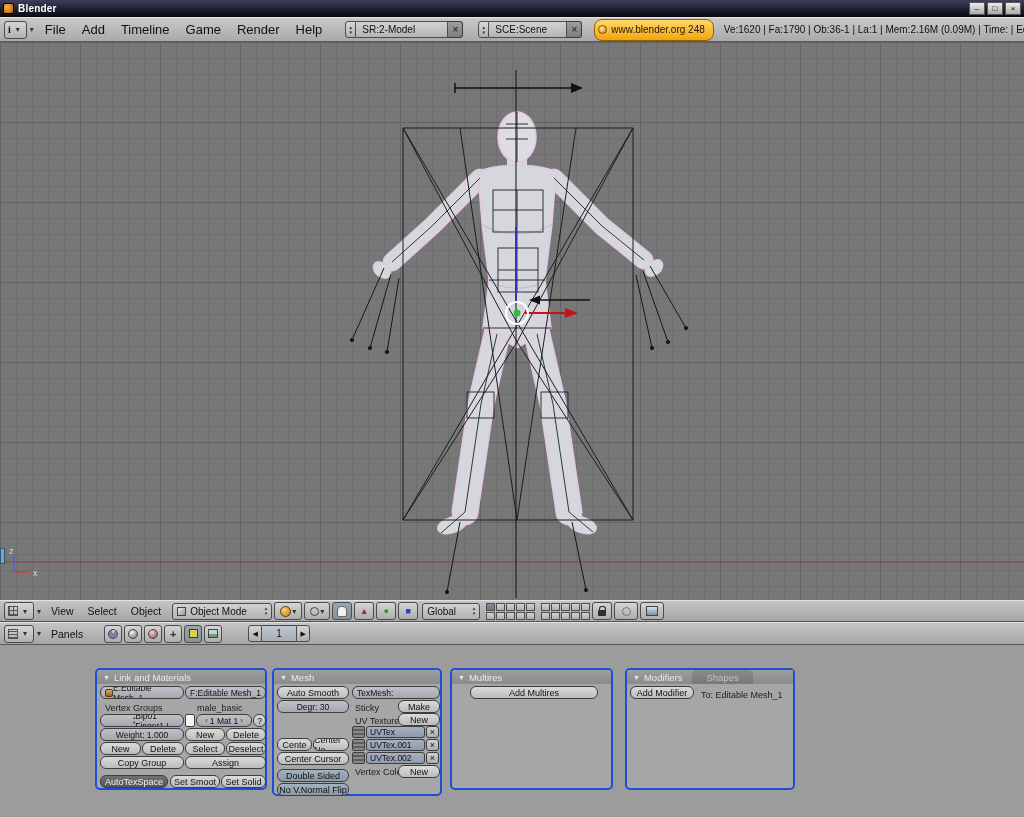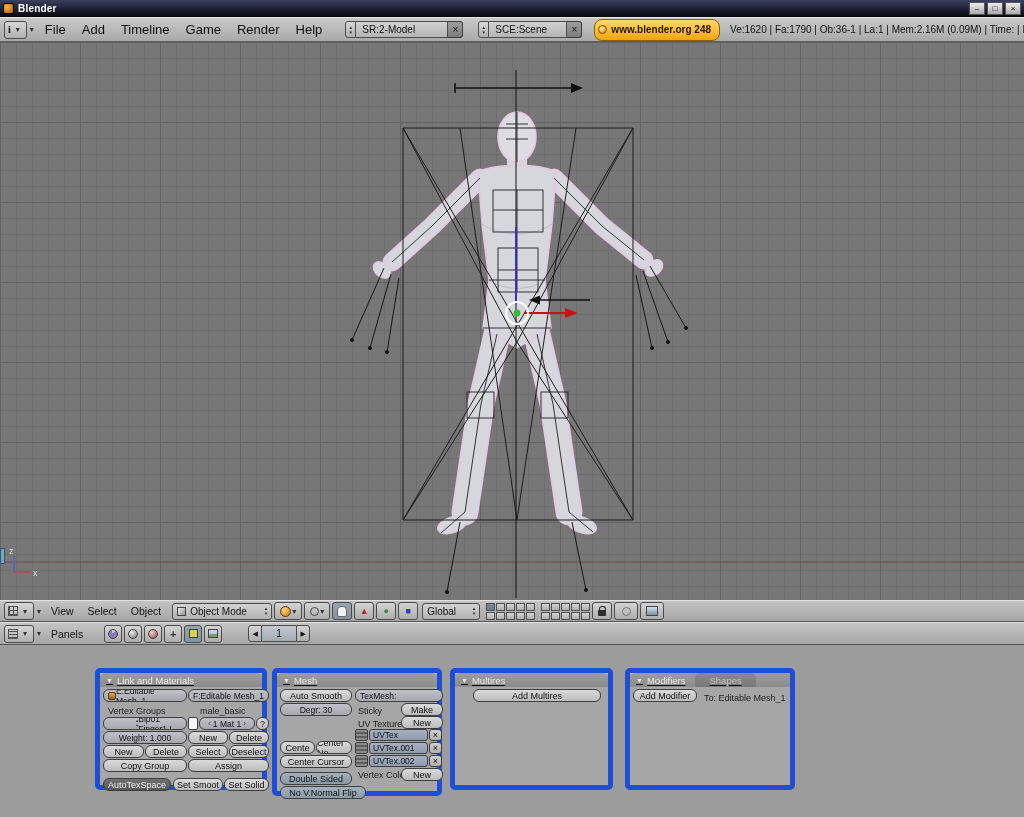--- a/index.html
+++ b/index.html
@@ -33,21 +33,21 @@
   .combo{display:flex;align-items:center;height:17px;margin-left:6px;padding-left:9px;}
   .stepper{width:11px;height:17px;background:linear-gradient(#d8d8d8,#b0b0b0);border:1px solid #4c4c4c;
     border-radius:3px 0 0 3px;display:flex;flex-direction:column;align-items:center;justify-content:center;
     font-size:5px;line-height:5px;color:#222;}
   .combo-field{height:17px;background:linear-gradient(#d2d2d2,#b4b4b4);border:1px solid #4c4c4c;border-left:none;
     display:flex;align-items:center;padding:0 6px;font-size:10px;}
   .combo-x{width:15px;height:17px;background:linear-gradient(#9d9d9d,#7d7d7d);border:1px solid #3c3c3c;border-left:none;
     border-radius:0 3px 3px 0;display:flex;align-items:center;justify-content:center;font-size:10px;color:#101010;}
   .weblink{height:22px;margin-left:12px;border-radius:8px;
     background:linear-gradient(#ffd96a,#f2a410);border:1px solid #8f6200;
-    display:flex;align-items:center;padding:0 8px 0 3px;font-size:10px;font-weight:bold;color:#24160a;}
+    display:flex;align-items:center;padding:0 8px 0 3px;font-size:10px;font-weight:normal;color:#24160a;}
   .weblink .dot{width:9px;height:9px;border-radius:50%;margin-right:4px;
     background:radial-gradient(circle at 35% 35%,#ffe9a0,#de7e00);border:1px solid #7d4e00;}
   .stats{margin-left:10px;font-size:10px;color:#101010;}
 
   
   .viewport{position:absolute;left:0;top:42px;width:1024px;height:558px;background-color:#777;
     background-image:
       linear-gradient(to right,#636363 1px,transparent 1px),
       linear-gradient(to bottom,#636363 1px,transparent 1px),
       linear-gradient(to right,#6e6e6e 1px,transparent 1px),
@@ -91,22 +91,22 @@
   .framer{display:flex;align-items:center;margin-left:26px;height:17px;}
   .framer .arrow{width:14px;height:17px;background:linear-gradient(#d4d4d4,#aeaeae);border:1px solid #4c4c4c;
     display:flex;align-items:center;justify-content:center;font-size:7px;}
   .framer .arrow.l{border-radius:3px 0 0 3px;}
   .framer .arrow.r{border-radius:0 3px 3px 0;}
   .framer .val{width:34px;height:17px;background:linear-gradient(#c2c8ce,#a4acb4);border-top:1px solid #4c4c4c;
     border-bottom:1px solid #4c4c4c;display:flex;align-items:center;justify-content:center;font-size:10px;}
 
   
   .barea{position:absolute;left:0;top:645px;width:1024px;height:172px;background:#9c9c9c;}
-  .panel{position:absolute;background:#a6a6a6;border:5px solid #1d4ed8;border-radius:5px;
-    box-shadow:inset 0 1px 0 #bcbcbc;text-decoration:underline;}
+  .panel{position:absolute;background:#a6a6a6;border:2px solid #1d4ed8;border-radius:5px;
+    box-shadow:inset 0 1px 0 #bcbcbc;}
   .panel-header{height:14px;display:flex;align-items:center;gap:4px;padding:0 6px;
     background:linear-gradient(#9d9d9d,#8b8b8b);border-radius:5px 5px 0 0;color:#ececec;font-size:9.5px;}
   .panel-header .pt{font-size:7px;color:#e8e8e8;}
   .tab-inactive{margin-left:6px;height:14px;display:flex;align-items:center;padding:0 14px;
     background:linear-gradient(#8a8a8a,#787878);border-radius:5px 5px 0 0;color:#c4c4c4;}
   .b{position:absolute;height:13px;background:linear-gradient(#dadada,#bcbcbc);border:1px solid #3e3e3e;
     border-radius:6px;display:flex;align-items:center;justify-content:center;font-size:9px;color:#101010;overflow:hidden;}
   .b.dark{background:linear-gradient(#707070,#565656);color:#f0f0f0;}
   .b.pressed{background:linear-gradient(#a3b1bd,#8a99a7);}
   .fld{position:absolute;height:13px;background:linear-gradient(#c0c0c8,#a7a7b0);border:1px solid #3e3e3e;
@@ -463,21 +463,21 @@
             <span class="uvname">UVTex.002</span>
             <span class="uvx">×</span>
           </div>
         </div>
       <div class="plabel" style="left:81px;top:97px;">Vertex Color</div>
       <div class="b" style="left:124px;top:95px;width:42px;">New</div>
       <div class="b" style="left:3px;top:68px;width:35px;">Cente</div>
       <div class="b" style="left:39px;top:68px;width:36px;">Center Ne</div>
       <div class="b" style="left:3px;top:82px;width:72px;">Center Cursor</div>
       <div class="b pressed" style="left:3px;top:99px;width:72px;">Double Sided</div>
-      <div class="b pressed" style="left:3px;top:113px;width:86px;">No V.Normal Flip</div>
+      <div class="b pressed" style="left:3px;top:113px;width:72px;">No V.Normal Flip</div>
     </div>
 
     <div class="panel" style="left:450px;top:23px;width:163px;height:122px;">
       <div class="panel-header">
         <span class="pt">▼</span>
         <span>Multires</span>
       </div>
       <div class="b" style="left:18px;top:16px;width:128px;">Add Multires</div>
     </div>
 

